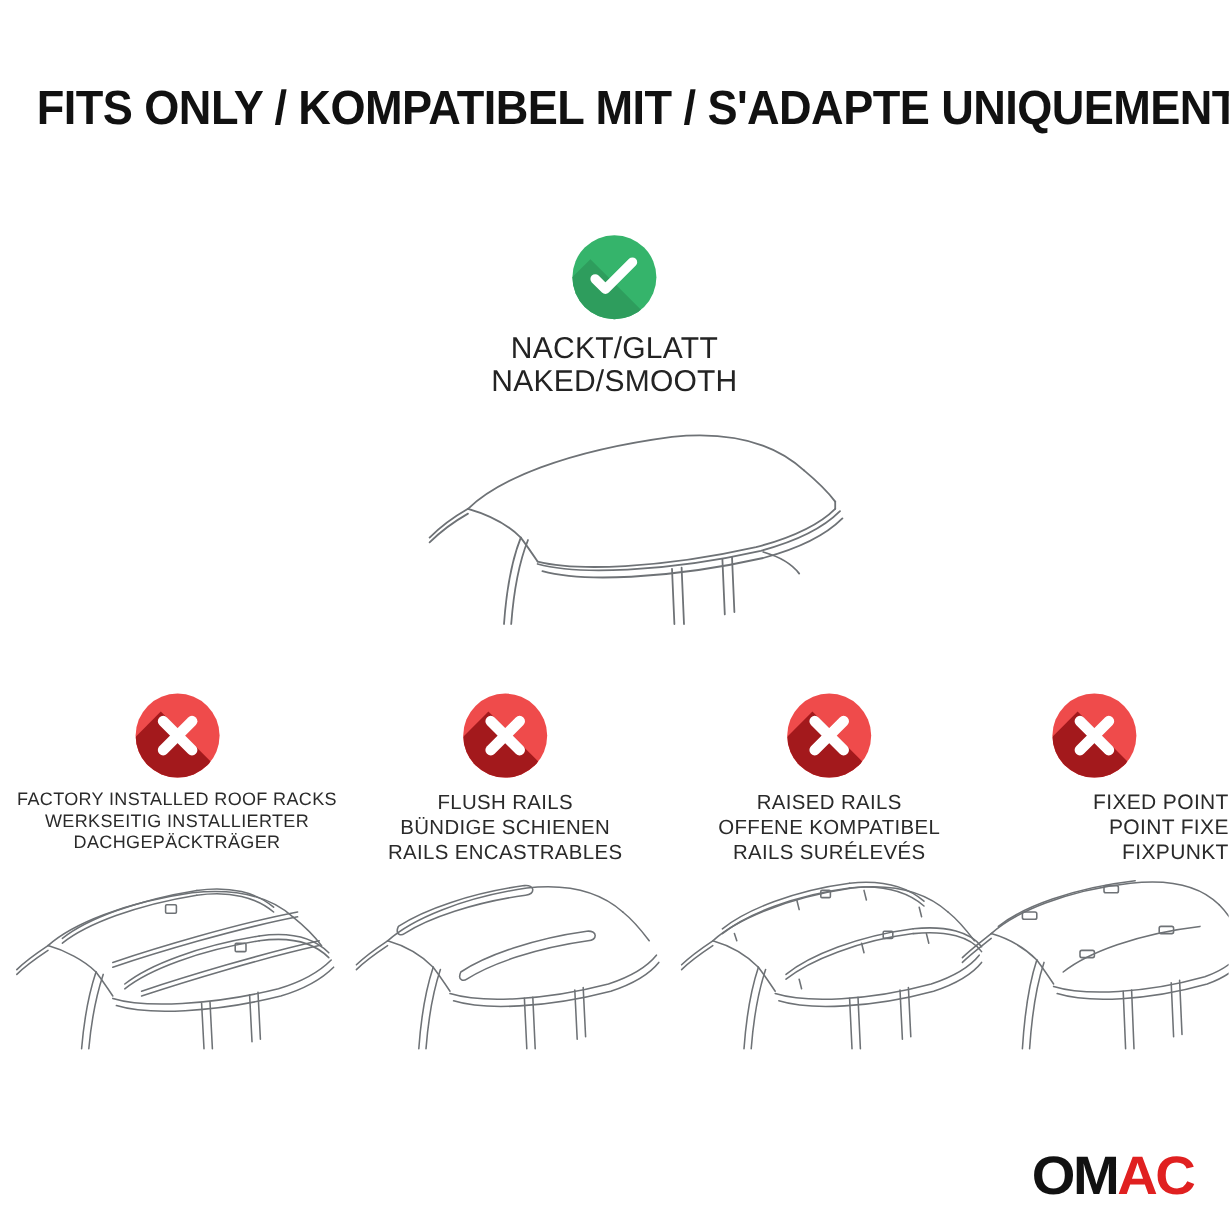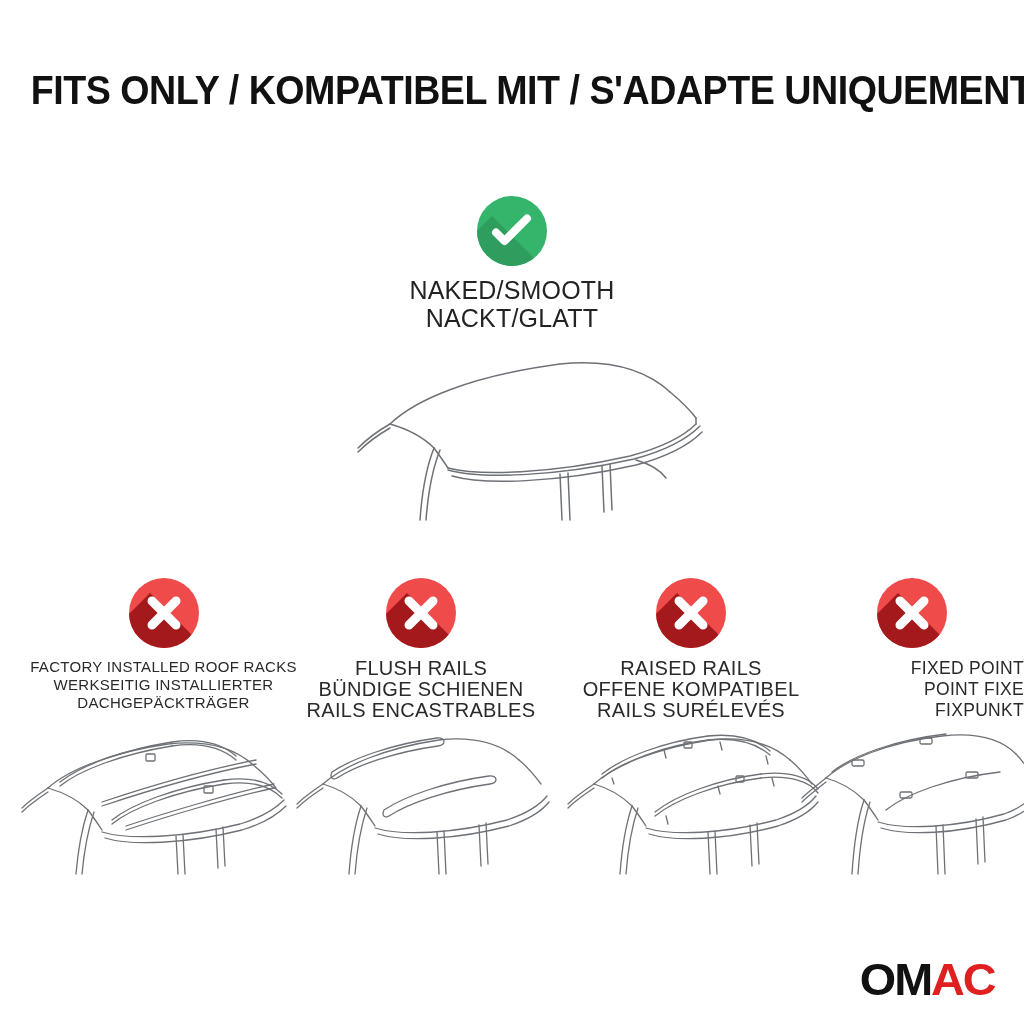--- a/index.html
+++ b/index.html
@@ -109,28 +109,28 @@
   }
   .panel .badge-wrap { height: 72px; }
   .panel .labels {
     margin-top: 8px;
     color: #2a2a2a;
     line-height: 19px;
     letter-spacing: 0.3px;
   }
   .panel .labels div { white-space: nowrap; }
 
-  .panel.p1 { left: 0px;   width: 295px; padding-left: 16px; }
+  .panel.p1 { left: 0px;   width: 295px; }
   .panel.p2 { left: 285px; width: 272px; }
   .panel.p3 { left: 560px; width: 262px; }
   .panel.p4 { left: 800px; width: 224px; }
 
   .panel.p1 .labels { font-size: 15px; line-height: 18px; }
   .panel.p2 .labels,
-  .panel.p3 .labels { font-size: 20px; line-height: 21px; }
+  .panel.p3 .labels { font-size: 17px; line-height: 21px; }
   .panel.p4 .labels { font-size: 17.5px; line-height: 21px; text-align: right; }
 
   .panel .roof {
     position: absolute;
     top: 148px;
     left: 0;
     width: 100%;
     height: 150px;
   }
 
@@ -160,22 +160,22 @@
 <div class="ok-block">
 
   <div class="badge green">
     <span class="shadow"></span>
     <svg width="70" height="70" viewBox="0 0 70 70" aria-hidden="true">
       <path d="M19 36.5 L27.5 45 L50 22.5" fill="none" stroke="#ffffff" stroke-width="8" stroke-linecap="round" stroke-linejoin="round"></path>
     </svg>
   </div>
 
   <div class="ok-labels">
+    <div>NACKT/GLATT</div>
     <div>NAKED/SMOOTH</div>
-    <div>NACKT/GLATT</div>
   </div>
 </div>
 
 <div class="hero-roof">
   <svg class="roof-svg" viewBox="0 0 380 170" aria-hidden="true">
     <g fill="none" stroke="#6e7276" stroke-width="1.5" stroke-linecap="round" stroke-linejoin="round">
 
       <path d="M60 72 C85 48 140 24 230 12 C280 7 316 18 340 40"></path>
       <path d="M340 40 C352 50 360 58 366 66"></path>
       <path d="M60 72 C74 76 92 84 104 96"></path>

